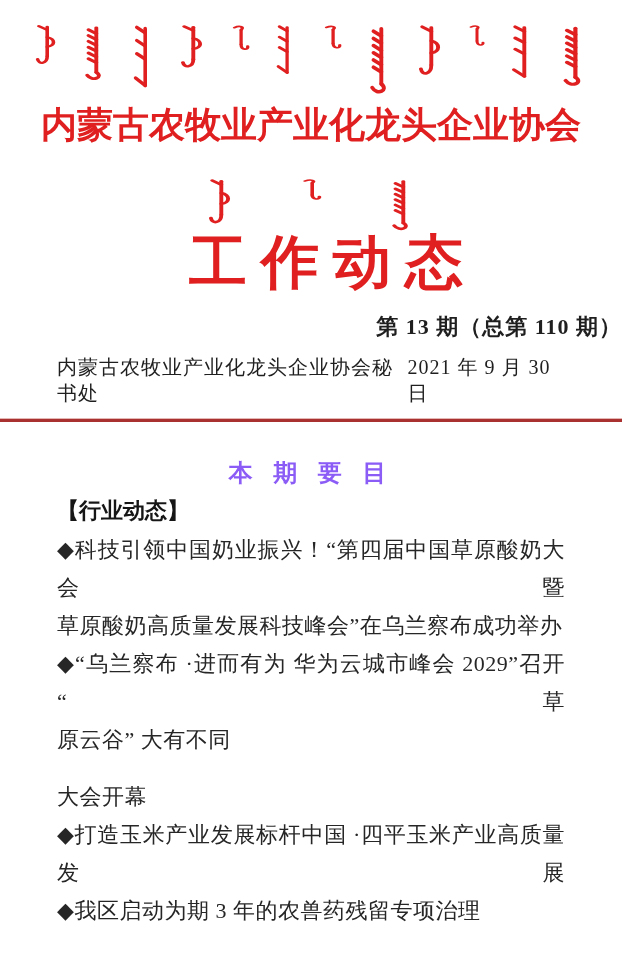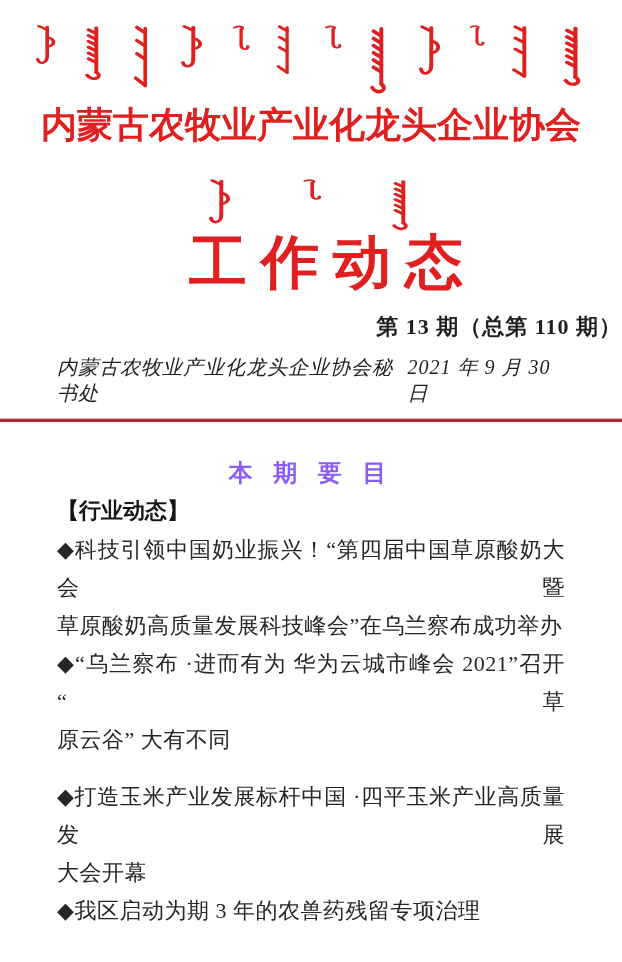--- a/index.html
+++ b/index.html
@@ -57,21 +57,20 @@
     line-height:30px;
     margin-top:18px;
     letter-spacing:1px;
   }
   .pub-row{
     display:flex;justify-content:space-between;align-items:flex-start;
     padding:0 57px;
     margin-top:12px;
     font-size:20px;line-height:26px;
     letter-spacing:1px;
-    font-style:italic;
   }
   .red-rule{
     margin-top:12px;
     height:4px;width:100%;
     background:linear-gradient(to bottom, var(--rule-light) 0 25%, var(--rule-dark) 25% 100%);
   }
 
   
   .toc-heading{
     margin-top:36px;
@@ -228,26 +227,26 @@
   <div class="toc-heading">本 期 要 目</div>
 
   <div class="toc-section">【行业动态】</div>
 
   <div class="toc-list" id="toc-list">
       <div class="toc-item">
         <div class="toc-line full">◆科技引领中国奶业振兴！“第四届中国草原酸奶大会暨</div>
         <div class="toc-line">草原酸奶高质量发展科技峰会”在乌兰察布成功举办</div>
       </div>
       <div class="toc-item">
-        <div class="toc-line full">◆“乌兰察布 ·进而有为  华为云城市峰会 2021”召开 “草</div>
+        <div class="toc-line full">◆“乌兰察布 ·进而有为  华为云城市峰会 2029”召开 “草</div>
         <div class="toc-line">原云谷” 大有不同</div>
       </div>
       <div class="toc-item gap">
+        <div class="toc-line">大会开幕</div>
         <div class="toc-line full">◆打造玉米产业发展标杆中国 ·四平玉米产业高质量发展</div>
-        <div class="toc-line">大会开幕</div>
       </div>
       <div class="toc-item">
         <div class="toc-line">◆我区启动为期 3 年的农兽药残留专项治理</div>
       </div>
     </div>
 
   <div class="page-number">- 1 -</div>
 
 </div>
 

